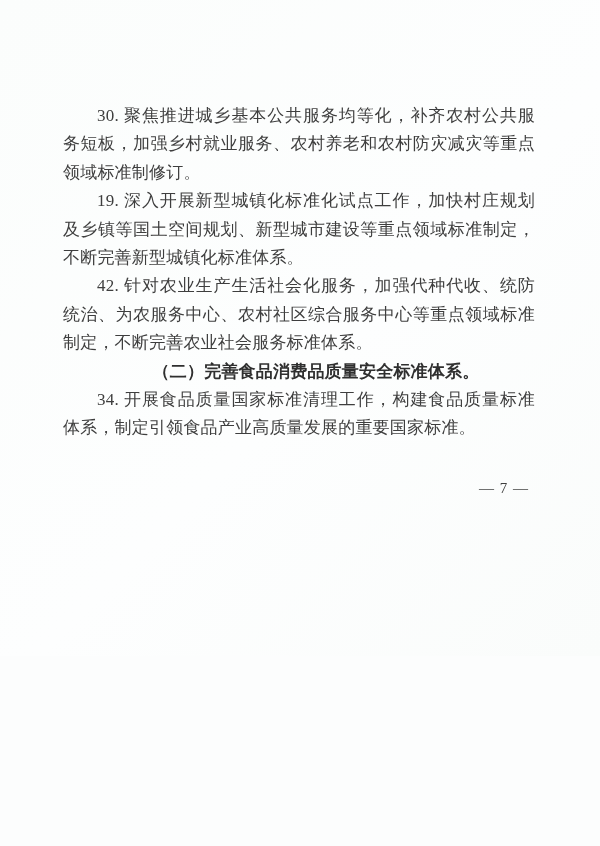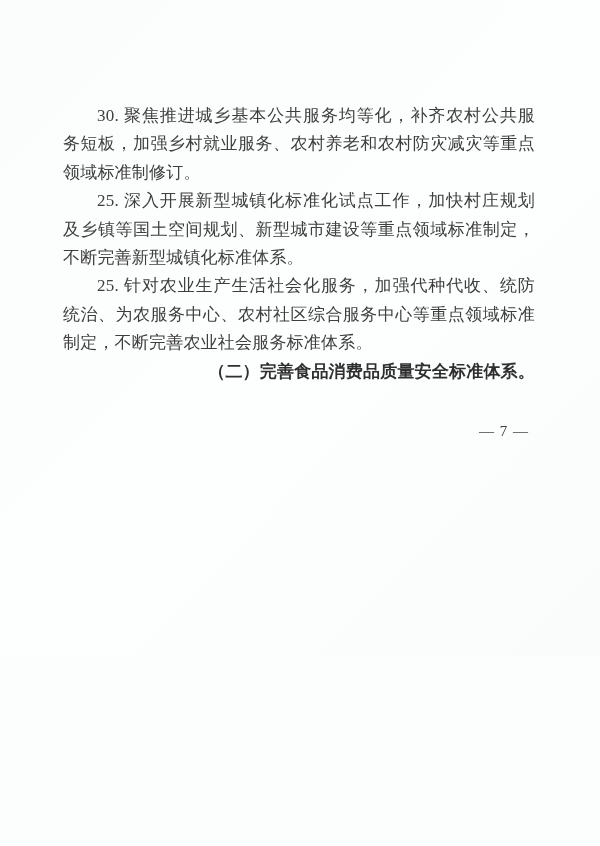--- a/index.html
+++ b/index.html
@@ -31,35 +31,36 @@
     color: #3e3e3e;
     text-align: justify;
     text-justify: inter-ideograph;
     text-indent: 2em;
     letter-spacing: 0.2px;
     word-break: break-all;
   }
   .para.heading {
     font-weight: bold;
     color: #2f2f2f;
-    text-align: right;
+    text-align: center;
   }
   .page-number {
     margin: 36px 6px 0 0;
     font-size: 15px;
     line-height: 18px;
     color: #3e3e3e;
     text-align: right;
     letter-spacing: 1px;
   }
 </style>
 </head>
 <body>
 
 <div class="page">
   <div class="content">
     <p class="para">30. 聚焦推进城乡基本公共服务均等化，补齐农村公共服务短板，加强乡村就业服务、农村养老和农村防灾减灾等重点领域标准制修订。</p>
-    <p class="para">25. 深入开展新型城镇化标准化试点工作，加快村庄规划及乡镇等国土空间规划、新型城市建设等重点领域标准制定，不断完善新型城镇化标准体系。</p>
-    <p class="para">25. 针对农业生产生活社会化服务，加强代种代收、统防统治、为农服务中心、农村社区综合服务中心等重点领域标准制定，不断完善农业社会服务标准体系。</p>
+    <p class="para">19. 深入开展新型城镇化标准化试点工作，加快村庄规划及乡镇等国土空间规划、新型城市建设等重点领域标准制定，不断完善新型城镇化标准体系。</p>
+    <p class="para">42. 针对农业生产生活社会化服务，加强代种代收、统防统治、为农服务中心、农村社区综合服务中心等重点领域标准制定，不断完善农业社会服务标准体系。</p>
     <p class="para heading">（二）完善食品消费品质量安全标准体系。</p>
+    <p class="para">34. 开展食品质量国家标准清理工作，构建食品质量标准体系，制定引领食品产业高质量发展的重要国家标准。</p>
     <div class="page-number">— 7 —</div>
   </div>
 </div>
 
 </body></html>

